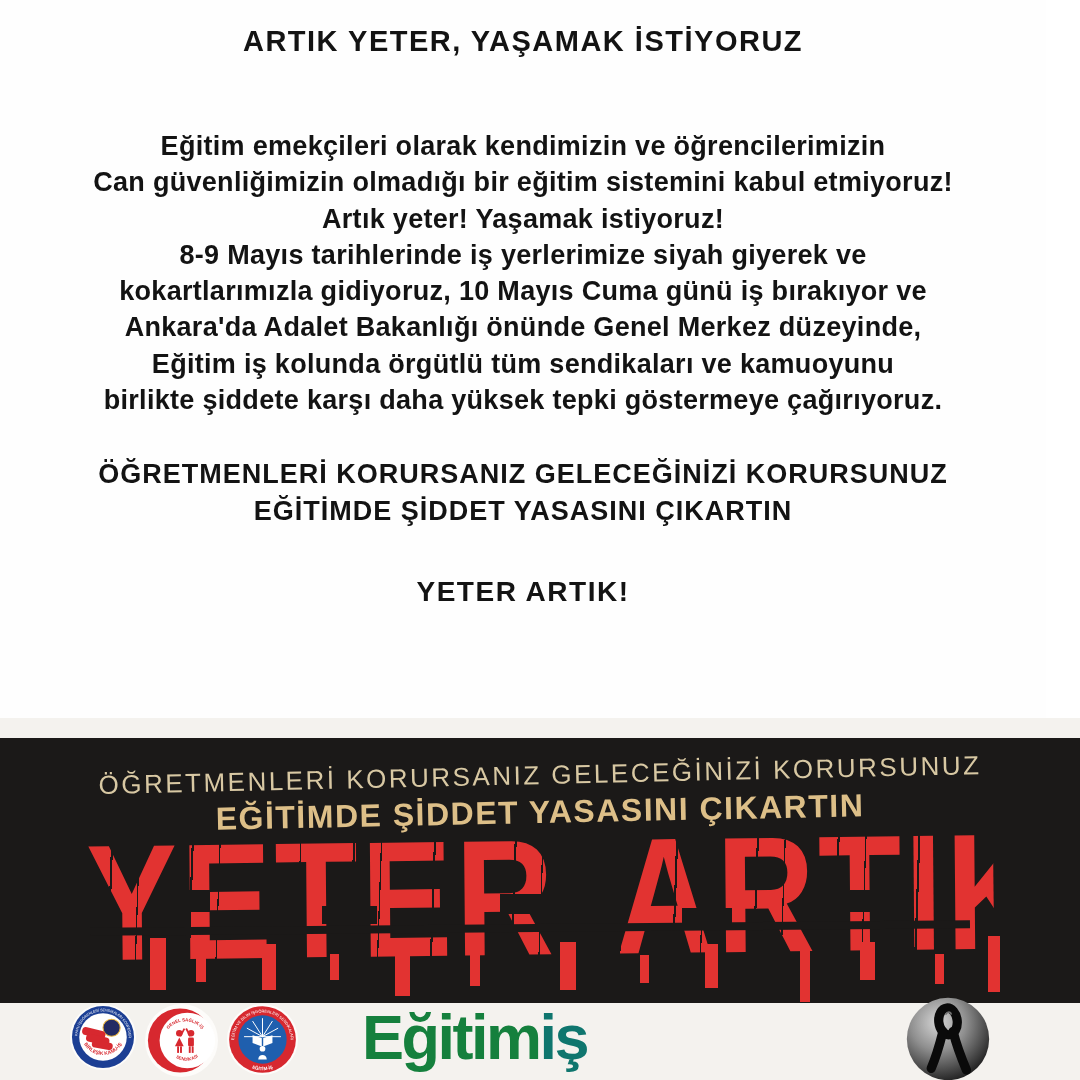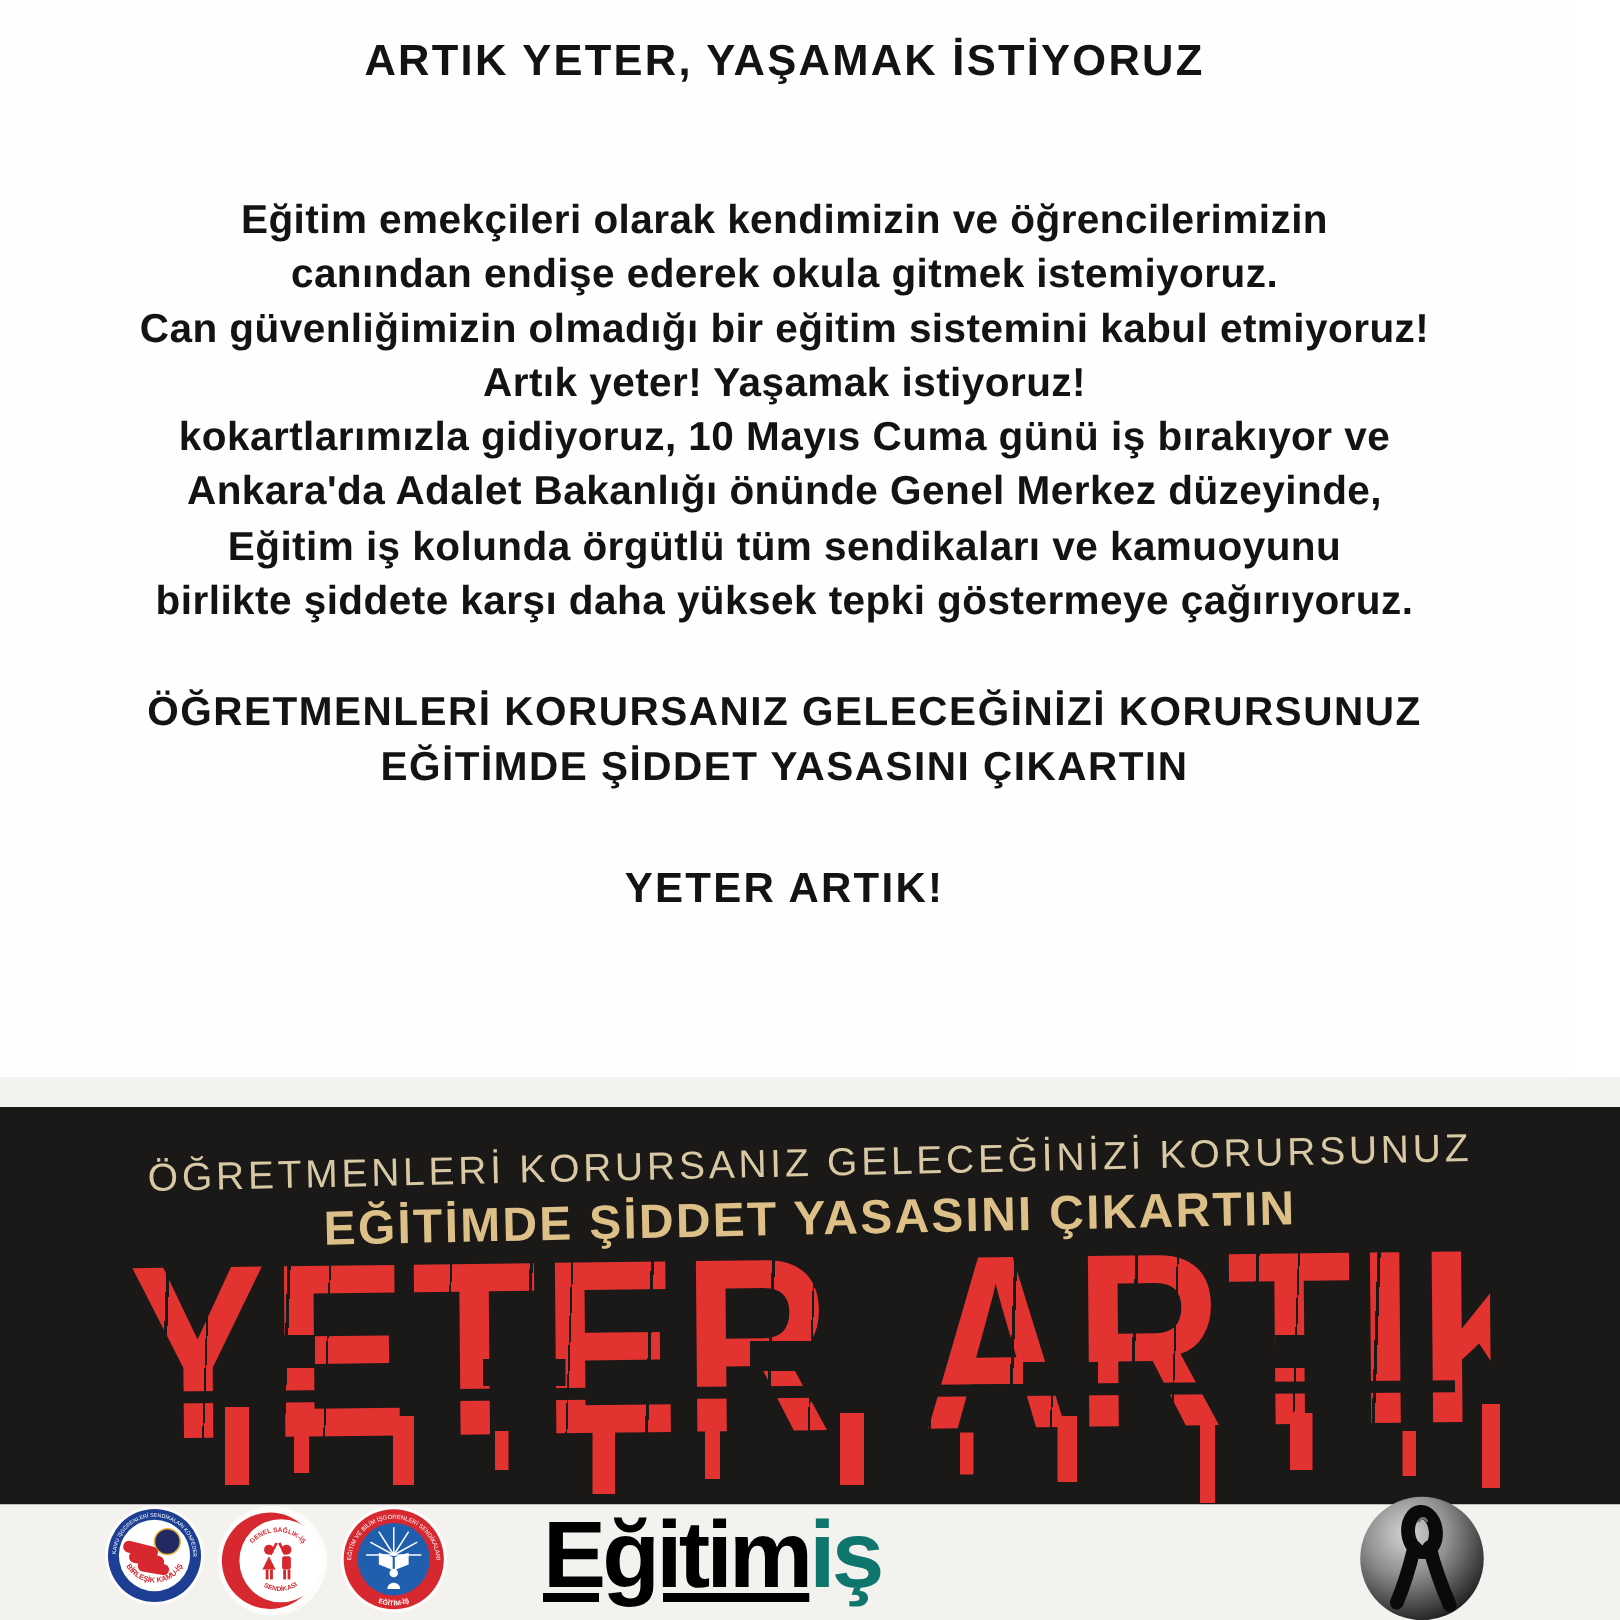--- a/index.html
+++ b/index.html
@@ -36,36 +36,36 @@
     transform:scale(.84,1.02) rotate(-.6deg);transform-origin:50% 40%;
     -webkit-mask-image:repeating-linear-gradient(93deg,#000 0 31px,transparent 31px 33.5px,#000 33.5px 64px,transparent 64px 65.5px,#000 65.5px 96px);
             mask-image:repeating-linear-gradient(93deg,#000 0 31px,transparent 31px 33.5px,#000 33.5px 64px,transparent 64px 65.5px,#000 65.5px 96px);
   }
   .bite{position:absolute;background:#1b1918;}
   .drip{position:absolute;background:#e23331;}
   
   .footer{position:absolute;top:1003px;left:0;width:1080px;height:77px;background:#f4f2ee;}
   .logo-row{position:absolute;left:70px;top:1px;display:flex;align-items:flex-start;gap:9px;}
   .wordmark{position:absolute;left:362px;top:1px;font-size:63px;font-weight:700;letter-spacing:-2.5px;line-height:66px;white-space:nowrap;}
-  .wm-red{color:#000000;text-decoration:underline;}
+  .wm-red{color:#15803d;}
   .wm-blue{color:#0f766e;}
   .ribbon-wrap{position:absolute;left:906px;top:-7px;}
 </style>
 </head>
 <body>
 
 <div class="page">
 
   <section class="announcement">
     <h1 class="ann-title">ARTIK YETER, YAŞAMAK İSTİYORUZ</h1>
     <div class="ann-body">
       <div class="ann-line">Eğitim emekçileri olarak kendimizin ve öğrencilerimizin</div>
-      <div class="ann-line">canından endişe ederek okula gitmek istemiyoruz.</div>
       <div class="ann-line">Can güvenliğimizin olmadığı bir eğitim sistemini kabul etmiyoruz!</div>
       <div class="ann-line">Artık yeter! Yaşamak istiyoruz!</div>
+      <div class="ann-line">8-9 Mayıs tarihlerinde iş yerlerimize siyah giyerek ve</div>
       <div class="ann-line">kokartlarımızla gidiyoruz, 10 Mayıs Cuma günü iş bırakıyor ve</div>
       <div class="ann-line">Ankara'da Adalet Bakanlığı önünde Genel Merkez düzeyinde,</div>
       <div class="ann-line">Eğitim iş kolunda örgütlü tüm sendikaları ve kamuoyunu</div>
       <div class="ann-line">birlikte şiddete karşı daha yüksek tepki göstermeye çağırıyoruz.</div>
     </div>
     <div class="ann-slogans">
       <div class="ann-slogan">ÖĞRETMENLERİ KORURSANIZ GELECEĞİNİZİ KORURSUNUZ</div>
       <div class="ann-slogan">EĞİTİMDE ŞİDDET YASASINI ÇIKARTIN</div>
     </div>
     <div class="ann-closing">YETER ARTIK!</div>

